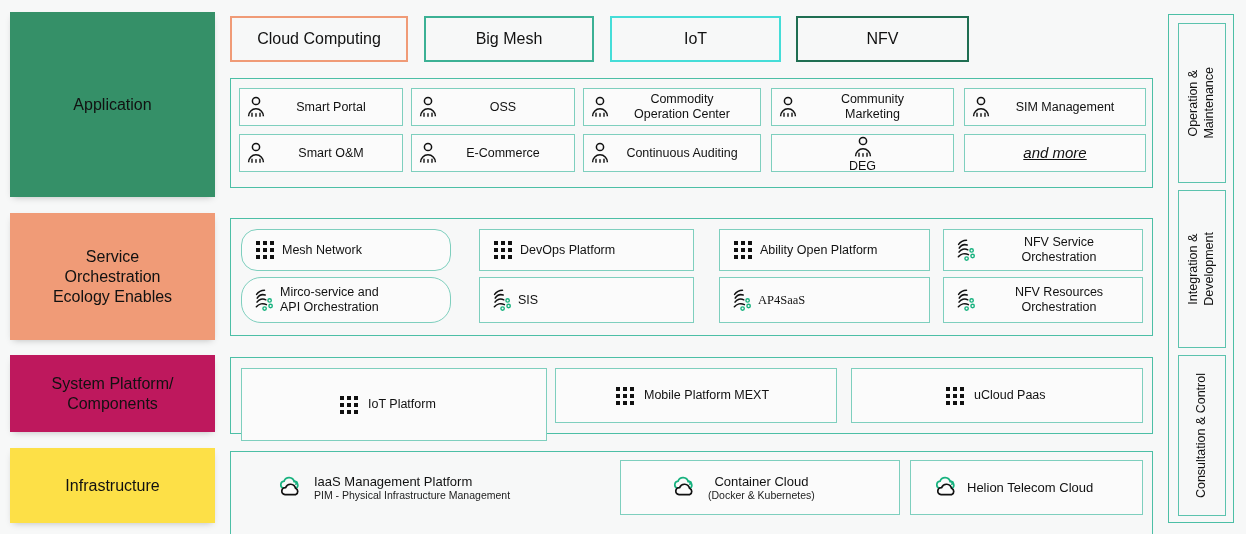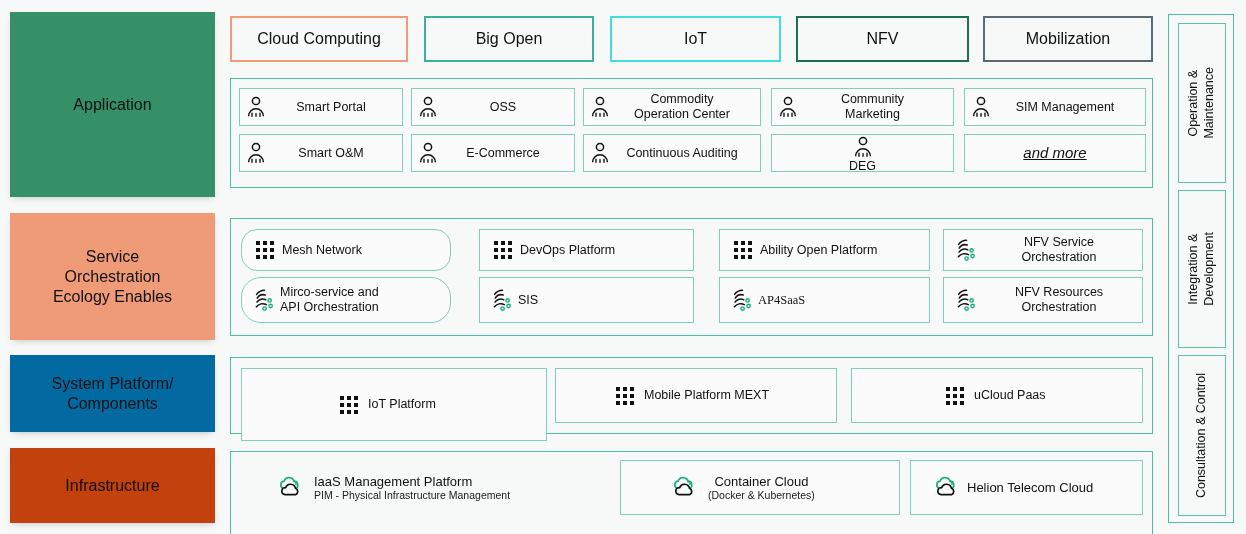--- a/index.html
+++ b/index.html
@@ -16,22 +16,22 @@
   .abs{position:absolute;box-sizing:border-box;}
 
   
   .stage-label{
     color:#111;font-size:16px;line-height:1.25;text-align:center;
     display:flex;align-items:center;justify-content:center;
     box-shadow:0 3px 7px -3px rgba(0,0,0,.25);
   }
   .lbl-application{background:#359068;}
   .lbl-service{background:#f09b77;}
-  .lbl-system{background:#0369a1;}
-  .lbl-infra{background:#c2410c;}
+  .lbl-system{background:#be185d;}
+  .lbl-infra{background:#fde047;}
 
   
   .chip{
     background:#f7f8f8;border:2px solid #9aa;
     display:flex;align-items:center;justify-content:center;
     font-size:16px;color:#111;
   }
   .chip.c-cloud{border-color:#f09b77;}
   .chip.c-bigdata{border-color:#3cb195;}
   .chip.c-iot{border-color:#45ddd8;}
@@ -91,30 +91,27 @@
   </div>
 
   <div class="abs stage-label lbl-infra" style="left:10px;top:448px;width:205px;height:75px;">
     <span>Infrastructure</span>
   </div>
 
   <div class="abs chip c-cloud" style="left:230px;top:16px;width:178px;height:46px;">
     <span>Cloud Computing</span>
   </div>
   <div class="abs chip c-bigdata" style="left:424px;top:16px;width:170px;height:46px;">
-    <span>Big Open</span>
+    <span>Big Mesh</span>
   </div>
   <div class="abs chip c-iot" style="left:610px;top:16px;width:171px;height:46px;">
     <span>IoT</span>
   </div>
   <div class="abs chip c-nfv" style="left:796px;top:16px;width:173px;height:46px;">
     <span>NFV</span>
-  </div>
-  <div class="abs chip c-mob" style="left:983px;top:16px;width:170px;height:46px;">
-    <span>Mobilization</span>
   </div>
 
   <div class="abs panel" style="left:230px;top:78px;width:923px;height:110px;">
 
     <div class="abs card" style="left:8px;top:9px;width:164px;height:38px;">
       <span class="ico">
         <svg width="20" height="24" viewBox="0 0 20 24">
           <circle cx="10" cy="6" r="3.6" fill="none" stroke="#111" stroke-width="1.5"></circle>
           <path d="M2.6 21.2a7.4 7.4 0 0 1 14.8 0" fill="none" stroke="#111" stroke-width="1.5"></path>
           <path d="M6 18.2v3.1M10 18.6v2.7M14 18.2v3.1" stroke="#111" stroke-width="1.4" stroke-linecap="round"></path>

